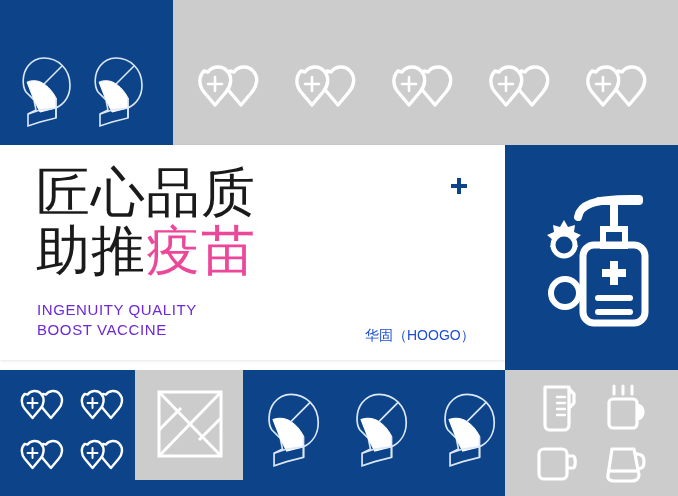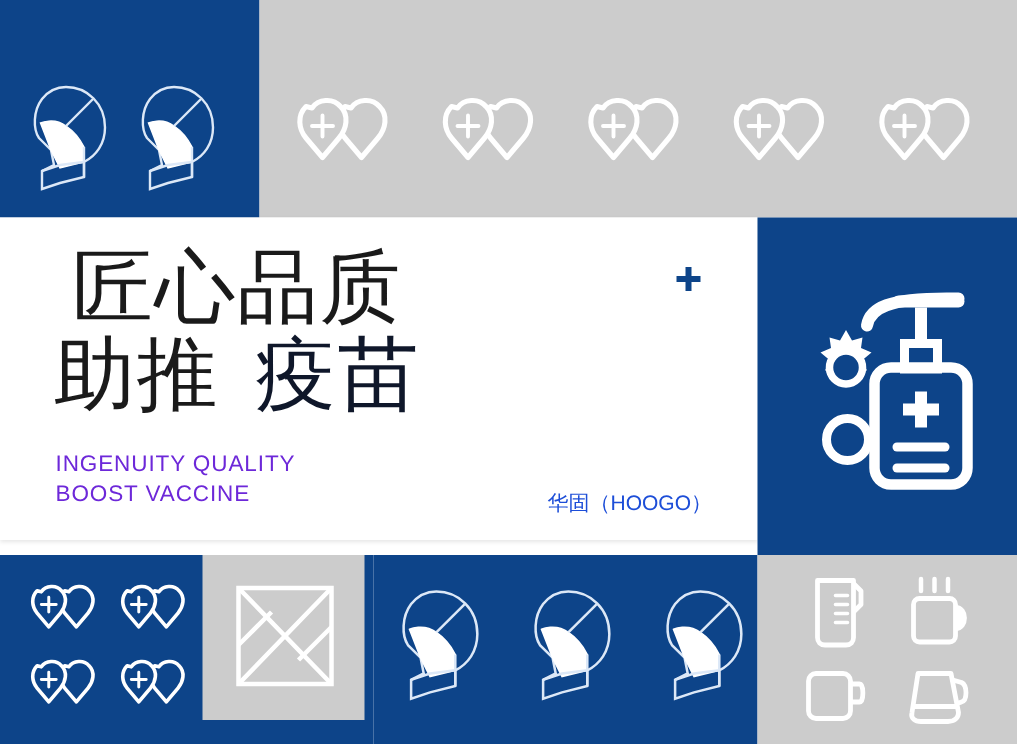--- a/index.html
+++ b/index.html
@@ -66,33 +66,31 @@
     position: absolute;
     left: 505px; top: 0;
     width: 173px; height: 225px;
     background: #0d4489;
   }
   .headline {
     position: absolute;
     left: 36px; top: 20px;
     line-height: 1.00;
     white-space: nowrap;
-    text-align: center;
   }
   .headline .line {
     font-size: 54px;
     font-weight: 400;
     letter-spacing: 1px;
     color: #1a1a1a;
     display: block;
     height: 58px;
   }
   .headline .accent {
-    color: #0f172a;
-    margin-left: 24px;
+    color: #ec4899;
   }
   .subtitle {
     position: absolute;
     left: 37px; top: 155px;
     font-size: 15px;
     letter-spacing: 0.6px;
     line-height: 1.30;
     color: #6d28d9;
     white-space: nowrap;
   }

